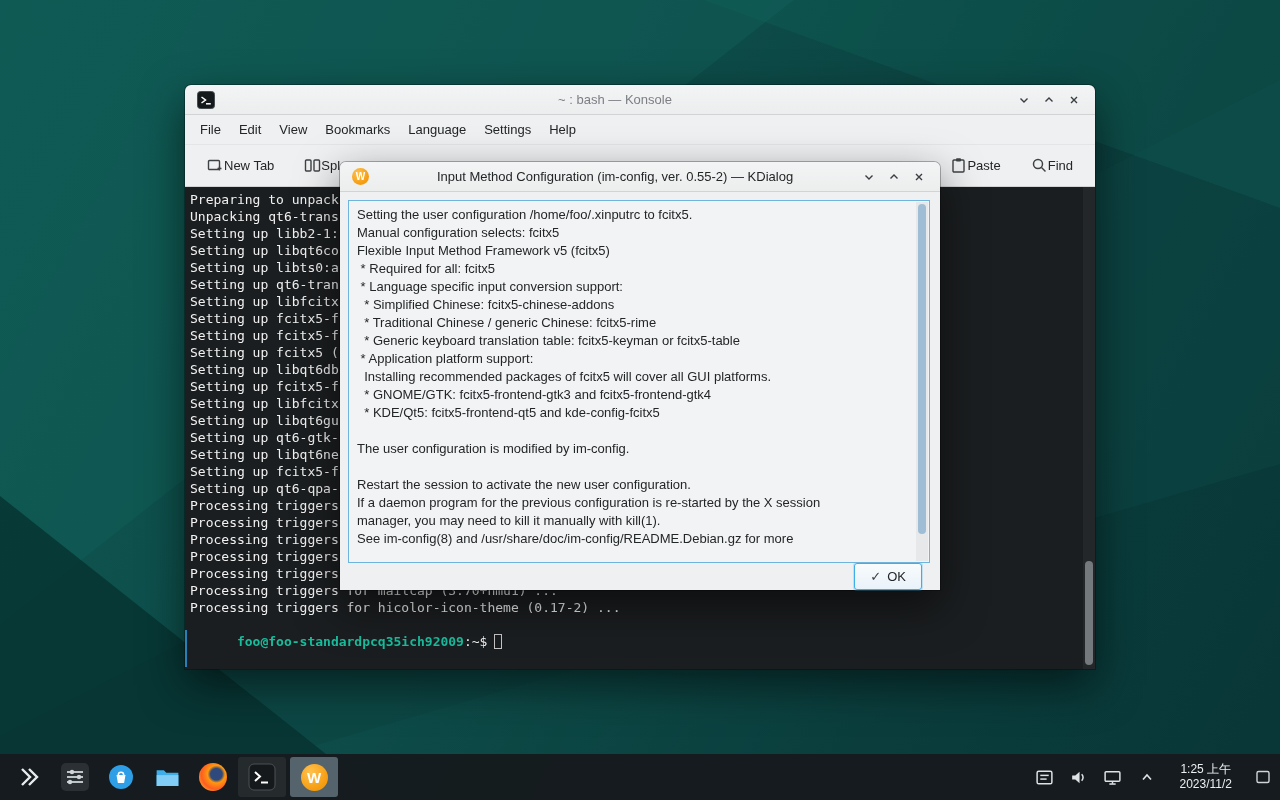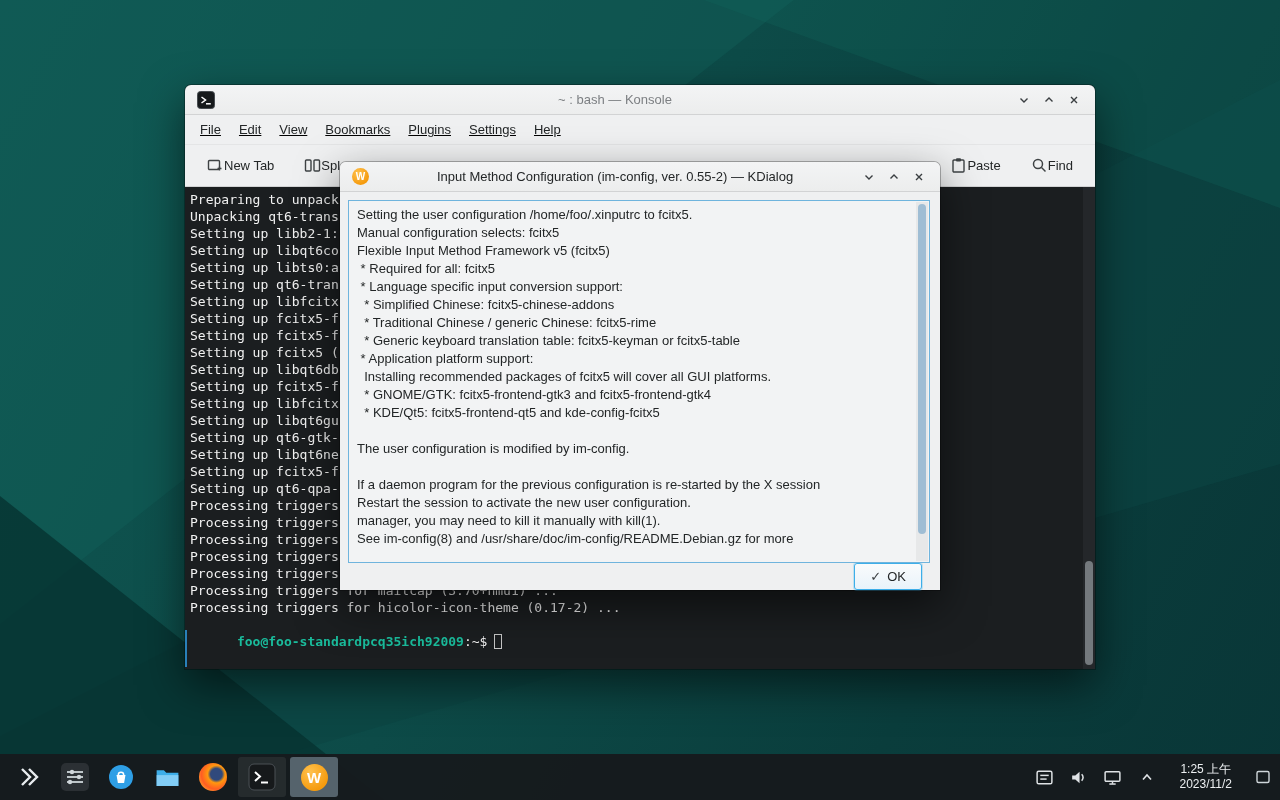--- a/index.html
+++ b/index.html
@@ -21,21 +21,21 @@
               display:flex; align-items:center; padding:0 12px; border-radius:6px 6px 0 0; position:relative; }
   .titlebar .title { position:absolute; left:40px; right:90px; text-align:center; font-size:13px; color:#232627;
                      white-space:nowrap; overflow:hidden; }
   .titlebar.inactive .title { color:#7c7f82; }
   .tb-buttons { margin-left:auto; display:flex; gap:7px; z-index:2; }
   .tbtn { width:18px; height:18px; border:none; background:transparent; display:flex; align-items:center; justify-content:center; cursor:pointer; padding:0; }
 
   
   .konsole { left:185px; top:85px; width:910px; height:584px; background:#1b1e20; z-index:10; }
   .app-chip { width:18px; height:18px; display:flex; align-items:center; justify-content:center; }
-  .menubar { height:30px; flex:0 0 30px; background:#eff0f1; display:flex; align-items:center; padding:0 6px; border-bottom:1px solid #e4e5e6;text-decoration:underline; }
+  .menubar { height:30px; flex:0 0 30px; background:#eff0f1; display:flex; align-items:center; padding:0 6px; border-bottom:1px solid #e4e5e6; }
   .menu-item { font-size:13px; color:#232627; padding:4px 9px; border-radius:3px; cursor:default; }
   .toolbar { height:42px; flex:0 0 42px; background:#eff0f1; display:flex; align-items:center; padding:0 14px; border-bottom:1px solid #d2d3d4; }
   .tool { display:flex; align-items:center; background:none; border:none; font-size:13px; color:#232627; padding:6px 8px; cursor:pointer; }
   .tool + .tool { margin-left:14px; }
   .toolbar .spacer { flex:1; }
 
   .terminal { flex:1; position:relative; background:var(--terminal-bg,#1b1e20);
               font-family:"DejaVu Sans Mono", monospace; font-size:13px; line-height:17px;
               color:#f1f1f1; padding:4px 16px 0 5px; overflow:hidden; border-radius:0; }
   .term-line { white-space:pre; }
@@ -112,21 +112,21 @@
           </svg>
         </button>
     </span>
   </header>
 
   <nav class="menubar">
       <span class="menu-item">File</span>
       <span class="menu-item">Edit</span>
       <span class="menu-item">View</span>
       <span class="menu-item">Bookmarks</span>
-      <span class="menu-item">Plugins</span>
+      <span class="menu-item">Language</span>
       <span class="menu-item">Settings</span>
       <span class="menu-item">Help</span>
     </nav>
 
   <div class="toolbar">
     <button class="tool">
       <svg width="17" height="17" viewBox="0 0 17 17" fill="none" stroke="#3e4244" stroke-width="1.4">
           <rect x="1.5" y="3.5" width="11" height="9" rx="1"></rect>
           <path d="M12.5 9.5 v4 M10.5 11.5 h4"></path>
         </svg>
@@ -227,22 +227,22 @@
         <div class="dlg-line">  * Simplified Chinese: fcitx5-chinese-addons</div>
         <div class="dlg-line">  * Traditional Chinese / generic Chinese: fcitx5-rime</div>
         <div class="dlg-line">  * Generic keyboard translation table: fcitx5-keyman or fcitx5-table</div>
         <div class="dlg-line"> * Application platform support:</div>
         <div class="dlg-line">  Installing recommended packages of fcitx5 will cover all GUI platforms.</div>
         <div class="dlg-line">  * GNOME/GTK: fcitx5-frontend-gtk3 and fcitx5-frontend-gtk4</div>
         <div class="dlg-line">  * KDE/Qt5: fcitx5-frontend-qt5 and kde-config-fcitx5</div>
         <div class="dlg-line">&nbsp;</div>
         <div class="dlg-line">The user configuration is modified by im-config.</div>
         <div class="dlg-line">&nbsp;</div>
+        <div class="dlg-line">Restart the session to activate the new user configuration.</div>
         <div class="dlg-line">If a daemon program for the previous configuration is re-started by the X session</div>
-        <div class="dlg-line">Restart the session to activate the new user configuration.</div>
         <div class="dlg-line">manager, you may need to kill it manually with kill(1).</div>
         <div class="dlg-line">See im-config(8) and /usr/share/doc/im-config/README.Debian.gz for more</div>
       </div>
     <div class="dlg-scrollbar">
       <div class="handle"></div>
     </div>
   </div>
 
   <footer class="dlg-footer">
     <button class="ok-button">

